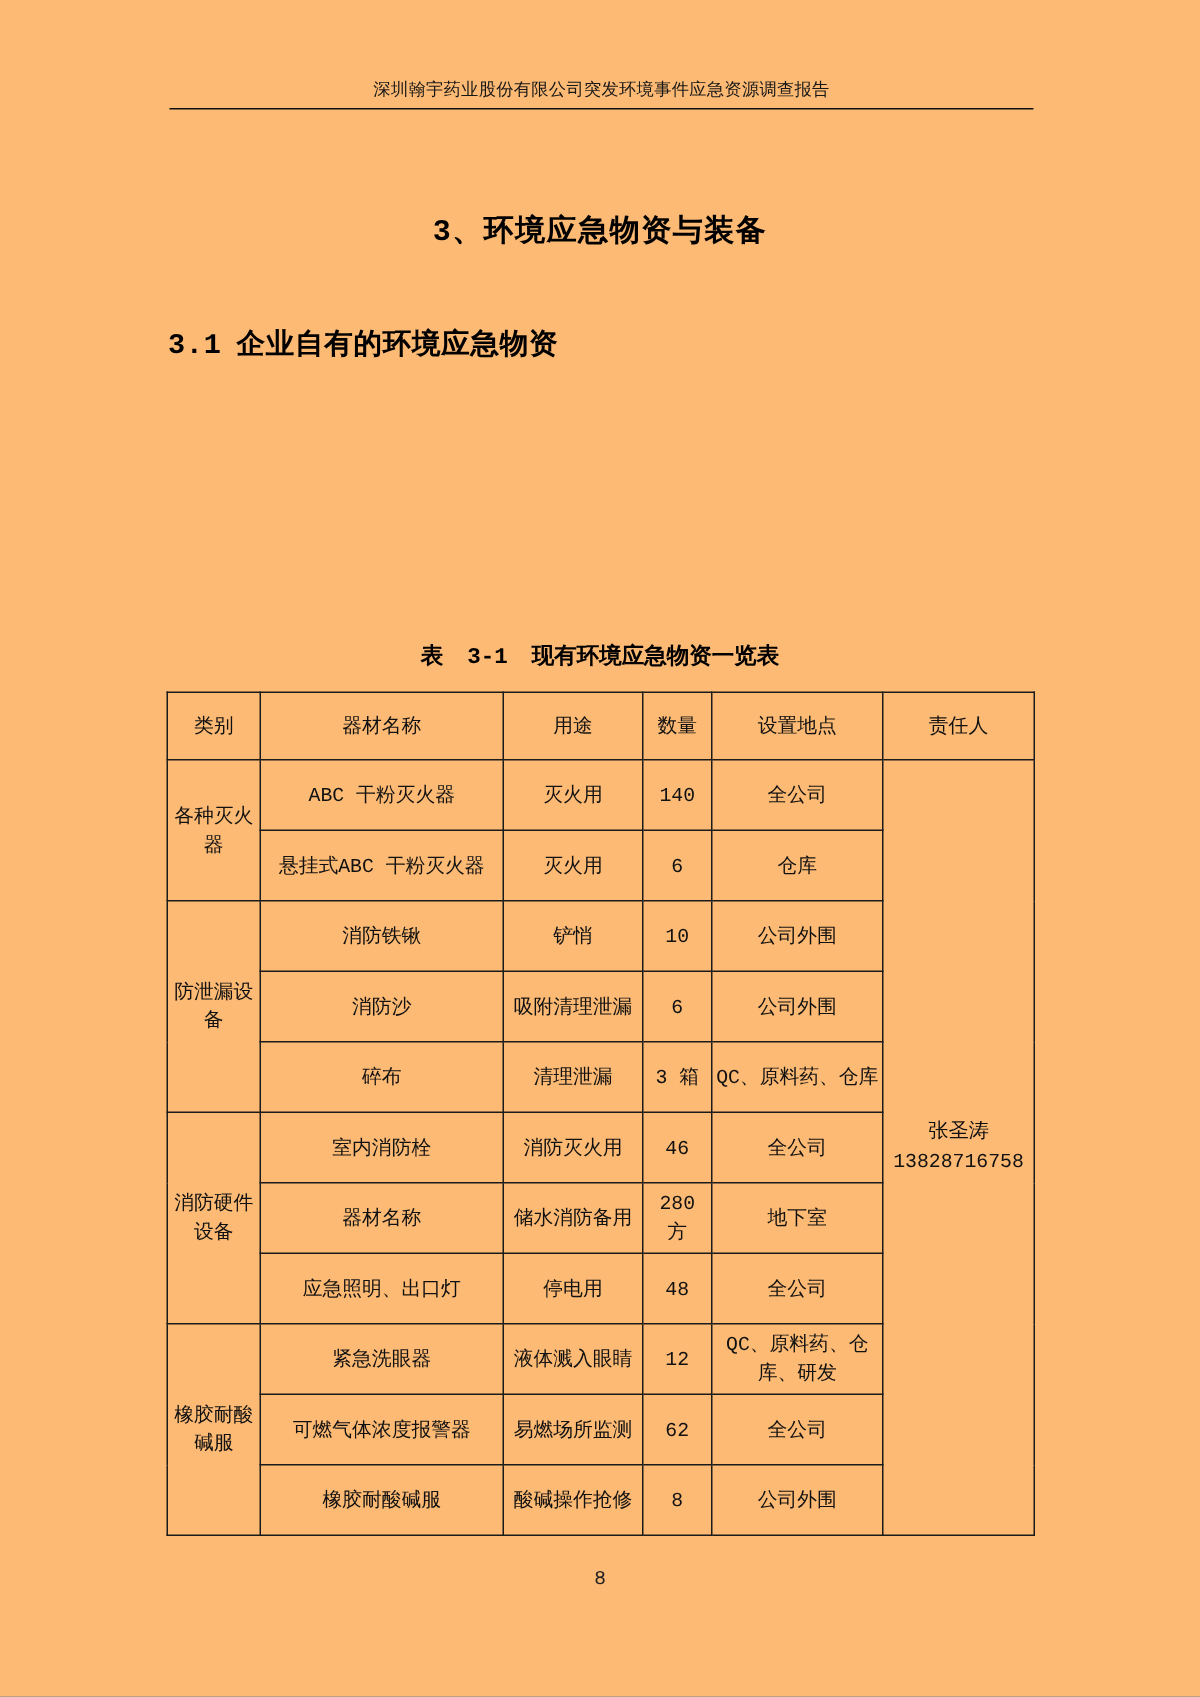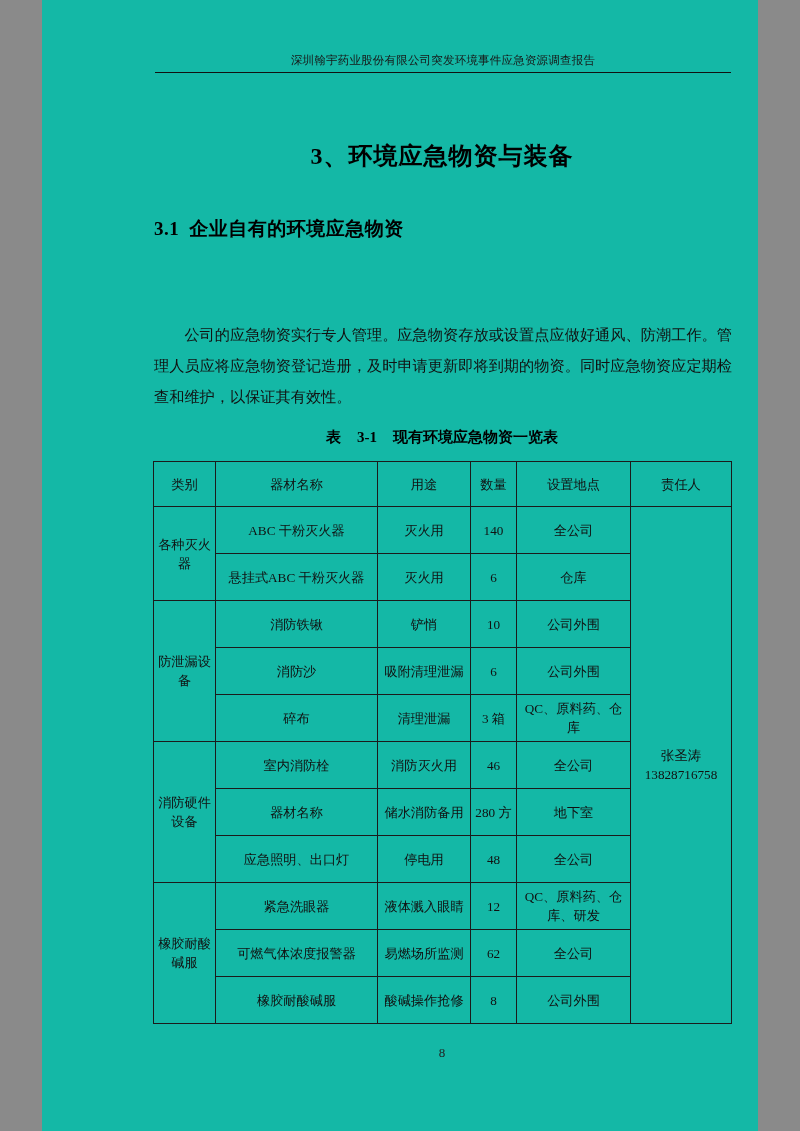--- a/index.html
+++ b/index.html
@@ -2,26 +2,26 @@
 <html><head>
 <meta charset="utf-8">
 <style>
   html, body {
     margin: 0;
     padding: 0;
     background: #8a8a8a;
   }
   .page {
     position: relative;
-    width: 716px;
+    width: 800px;
     height: 1131px;
-    background: #14b8a6;
+    background: #fdba74;
     margin: 0 auto;
     overflow: hidden;
-    font-family: Liberation Serif, serif;
+    font-family: Liberation Mono, monospace;
     color: #1a1a1a;
     box-sizing: border-box;
   }
 
   
   .doc-header {
     position: absolute;
     top: 54px;
     left: 113px;
     width: 576px;
@@ -40,21 +40,21 @@
     width: 100%;
   }
 
   
   .chapter-title {
     position: absolute;
     top: 140px;
     left: 0;
     width: 800px;
     text-align: center;
-    font-size: 24px;
+    font-size: 20px;
     font-weight: bold;
     letter-spacing: 1px;
     color: #000;
   }
   .section-title {
     position: absolute;
     top: 216px;
     left: 112px;
     font-size: 19px;
     font-weight: bold;
@@ -155,23 +155,20 @@
     <div class="hdr-rule"></div>
   </div>
 
   <div class="chapter-title">3、环境应急物资与装备</div>
 
   <div class="section-title">
     <span class="num">3.1</span><span>企业自有的环境应急物资</span>
   </div>
 
 
-  <div class="body-block" id="para2">
-    <p class="para">公司的应急物资实行专人管理。应急物资存放或设置点应做好通风、防潮工作。管理人员应将应急物资登记造册，及时申请更新即将到期的物资。同时应急物资应定期检查和维护，以保证其有效性。</p>
-  </div>
 
   <div class="table-caption">
     <span>表</span><span class="cap-num">3-1</span><span>现有环境应急物资一览表</span>
   </div>
 
   <div class="tbl-wrap">
     <table class="matrix">
       <colgroup>
         <col class="c-cat">
           <col class="c-name">

